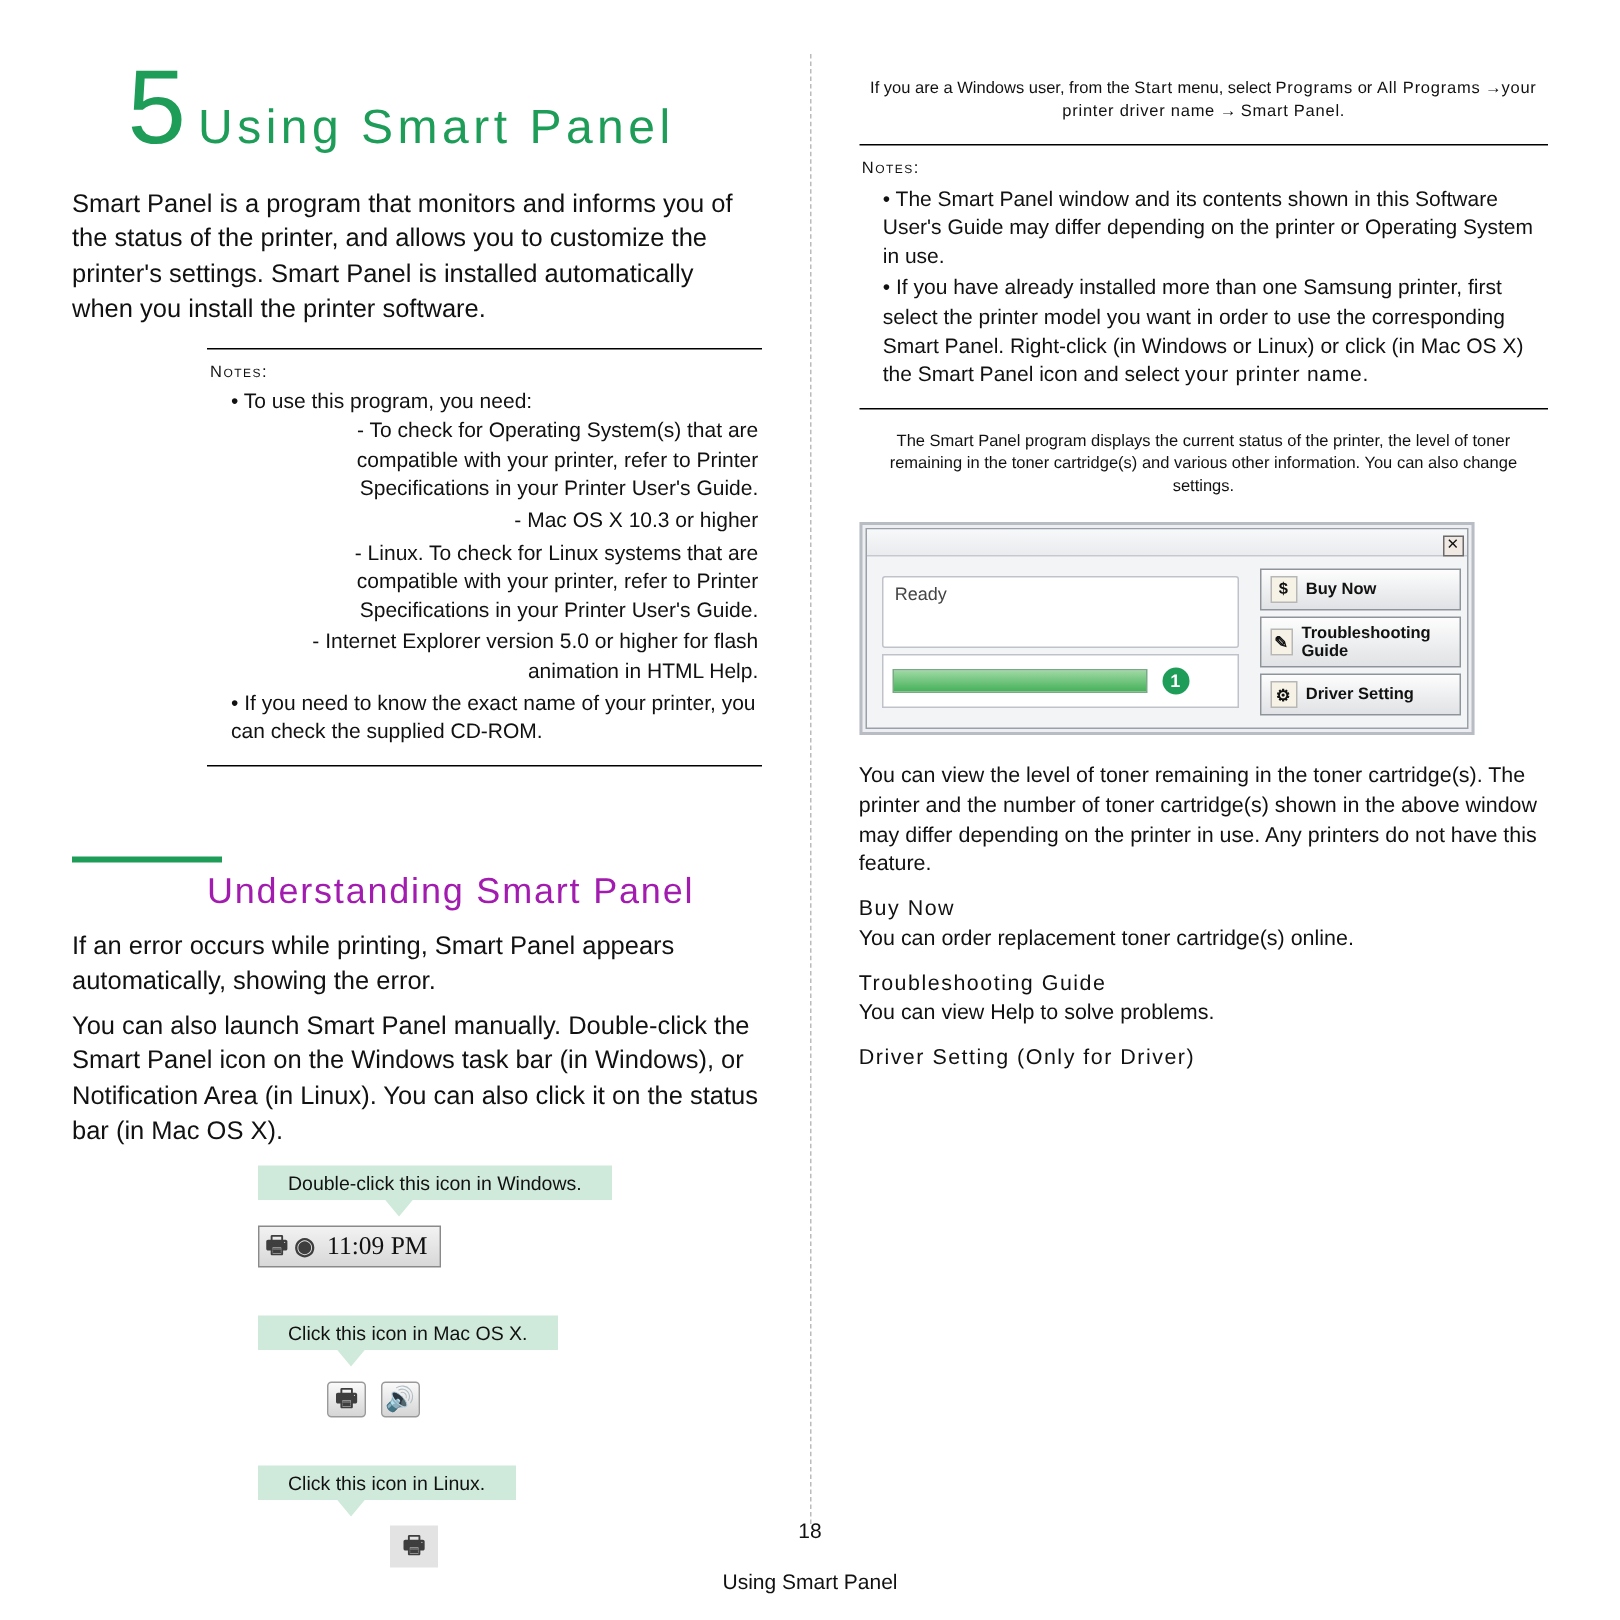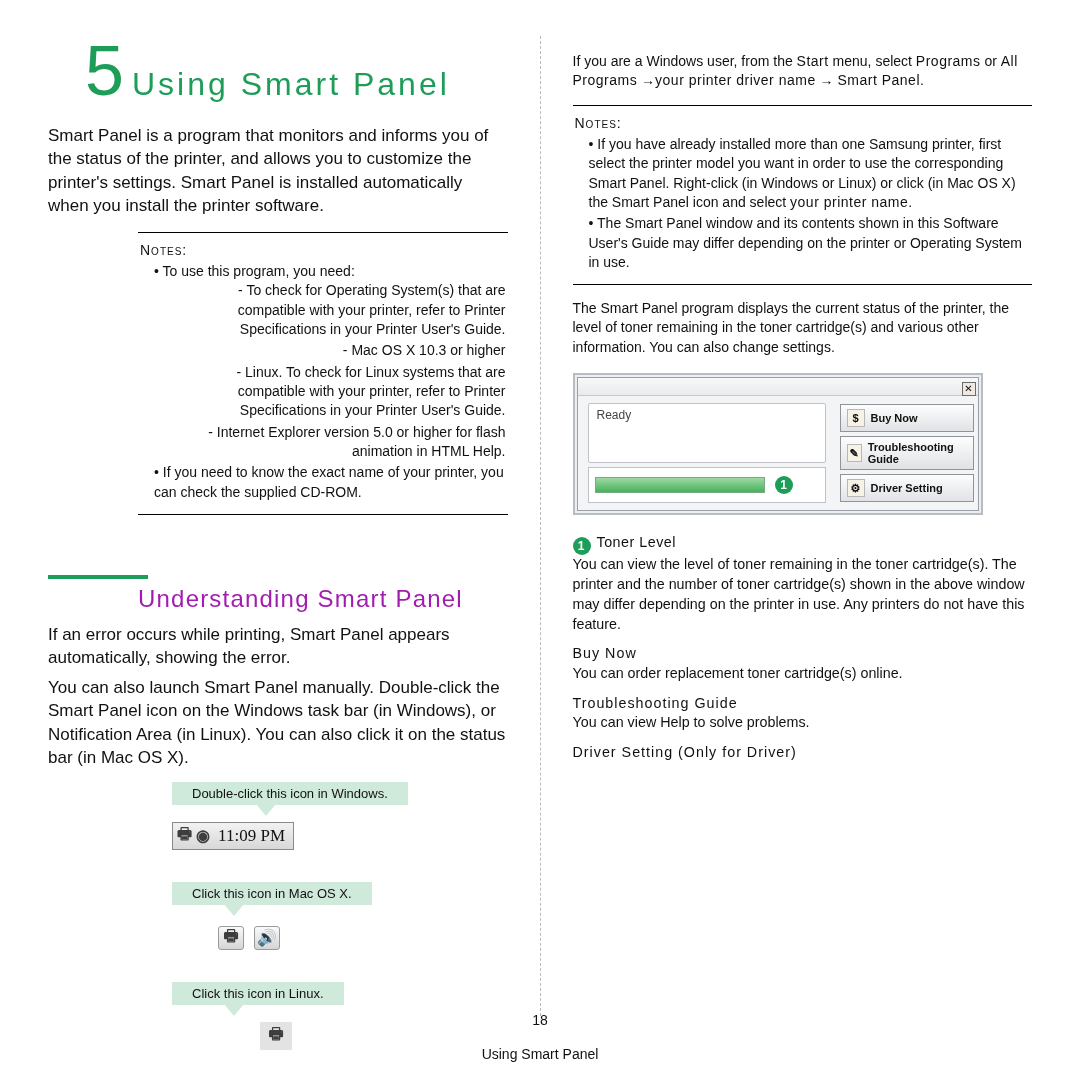--- a/index.html
+++ b/index.html
@@ -9,27 +9,27 @@
   .col { width: 482px; }
   .col-left { padding-right: 4px; }
   .col-right { padding-left: 4px; padding-top: 16px; }
   .divider-col { width: 0; border-left: 1px dashed #bbb; }
 
   .chapter-row { display: flex; align-items: baseline; margin-bottom: 18px; margin-left: -4px; }
   .chapter-number { font-size: 70px; font-weight: 400; color: #1e9d59; line-height: 1; width: 80px; text-align: right; }
   .chapter-title { font-size: 32px; font-weight: 400; color: #1e9d59; letter-spacing: 3px; margin-left: 8px; }
 
   .body-text { font-size: 17px; line-height: 1.38; margin-right: 2px; margin-top: 4px; }
-  .body-text-r { font-size: 14px; line-height: 1.38; margin-top: 0; }
+  .body-text-r { font-size: 11px; line-height: 1.38; margin-top: 0; text-align: center; }
   .para { margin-bottom: 6px; }
   .ls { letter-spacing: 0.5px; }
 
   .notes-block { margin-left: 90px; margin-top: 14px; margin-bottom: 14px; border-top: 1px solid #000; border-bottom: 1px solid #000; padding: 8px 2px 10px 2px; font-size: 14px; line-height: 1.38; }
   .notes-block-r { margin-top: 14px; margin-bottom: 14px; border-top: 1px solid #000; border-bottom: 1px solid #000; padding: 8px 2px 10px 2px; font-size: 14px; line-height: 1.38; }
-  .notes-label { font-variant: small-caps; letter-spacing: 1px; font-size: 14px; margin-bottom: 2px; }
+  .notes-label { font-variant: small-caps; letter-spacing: 1px; font-size: 11px; margin-bottom: 2px; }
   ul.bullets { list-style: none; padding-left: 14px; }
   ul.bullets > li::before { content: "• "; }
   ul.bullets > li { margin-bottom: 2px; }
   ul.dashes { list-style: none; padding-left: 14px; }
   ul.dashes > li::before { content: "- "; }
   ul.dashes > li { margin-bottom: 2px; text-align: right; }
 
   .sub-rule { height: 4px; background: #1e9d59; width: 100px; margin-top: 60px; }
   .sub-title { font-size: 24px; font-weight: 400; color: #a21caf; letter-spacing: 1.2px; margin-left: 90px; margin-top: 6px; margin-bottom: 10px; }
 
@@ -47,21 +47,21 @@
   .speaker { font-size: 16px; }
 
   
   .panel-outer { margin-top: 16px; border: 2px solid #b8bdc4; padding: 2px; background: #eceef1; width: 410px; }
   .panel-inner { border: 1px solid #9aa0a8; background: #f3f4f6; }
   .panel-titlebar { background: linear-gradient(#f7f8fa,#e9ebee); border-bottom: 1px solid #c5c9cf; height: 18px; text-align: right; padding-right: 2px; }
   .close-sq { display: inline-block; width: 14px; height: 14px; border: 1px solid #6b6b6b; background: #f0e8e2; font-size: 10px; text-align: center; line-height: 12px; }
   .panel-row { display: flex; align-items: center; }
   .panel-left { flex: 1; padding: 6px 10px; font-size: 13px; }
   .panel-right { width: 142px; padding: 4px; }
-  .panel-status { border: 1px solid #bfc3c9; background: #fff; padding: 4px 8px; border-radius: 2px; height: 60px; font-size: 12px; color: #444; }
+  .panel-status { border: 1px solid #bfc3c9; background: #fff; padding: 4px 8px; border-radius: 2px; height: 48px; font-size: 12px; color: #444; }
   .panel-btn { display: flex; align-items: center; gap: 6px; border: 1px solid #8f949b; background: linear-gradient(#fdfdfd,#e0e2e5); padding: 4px 6px; margin: 4px 0; font-size: 11px; font-weight: bold; justify-content: flex-start; }
   .panel-btn .bic { width: 18px; height: 18px; border: 1px solid #b7b7b7; background: #f7f2e6; display: inline-flex; align-items: center; justify-content: center; font-size: 11px; }
   .toner-bar-area { border: 1px solid #bfc3c9; background: #fff; height: 36px; margin-top: 4px; display: flex; align-items: center; padding-left: 6px; }
   .toner-bar { width: 170px; height: 16px; border: 1px solid #7aa985; background: linear-gradient(#9ed9a4,#46b15a); }
   .circle-num { display: inline-flex; width: 18px; height: 18px; border-radius: 50%; background: #1e9d59; color: #fff; font-size: 12px; font-weight: bold; align-items: center; justify-content: center; margin-left: 10px; }
   .circle-num-inline { display: inline-flex; width: 18px; height: 18px; border-radius: 50%; background: #1e9d59; color: #fff; font-size: 12px; font-weight: bold; align-items: center; justify-content: center; vertical-align: -3px; margin-right: 6px; }
 
   .def-block { margin-top: 18px; font-size: 14.3px; line-height: 1.38; }
   .def-title { letter-spacing: 1px; margin-bottom: 0px; margin-top: 10px; }
 
@@ -147,22 +147,22 @@
     <div class="divider-col"></div>
 
     <div class="col col-right">
       <div class="body-text-r para">
         <span>If you are a Windows user, from the </span><span class="ls">Start</span><span> menu, select </span><span class="ls">Programs</span><span> or </span><span class="ls">All Programs</span><span>  →</span><span class="ls">your printer driver name</span><span> → </span><span class="ls">Smart Panel</span><span>.</span>
       </div>
 
       <div class="notes-block-r">
         <div class="notes-label">Notes:</div>
         <ul class="bullets">
+          <li>The Smart Panel window and its contents shown in this Software User's Guide may differ depending on the printer or Operating System in use.</li>
           <li><span>If you have already installed more than one Samsung printer, first select the printer model you want in order to use the corresponding Smart Panel. Right-click (in Windows or Linux) or click (in Mac OS X) the Smart Panel icon and select </span><span class="ls">your printer name</span><span>.</span></li>
-          <li>The Smart Panel window and its contents shown in this Software User's Guide may differ depending on the printer or Operating System in use.</li>
         </ul>
       </div>
 
       <div class="body-text-r para">The Smart Panel program displays the current status of the printer, the level of toner remaining in the toner cartridge(s) and various other information. You can also change settings.</div>
 
       <div class="panel-outer">
         <div class="panel-inner">
           <div class="panel-titlebar"><span class="close-sq">✕</span></div>
           <div class="panel-row">
             <div class="panel-left">
@@ -184,21 +184,20 @@
               <div class="panel-btn">
                   <span class="bic">⚙</span>
                   <span>Driver Setting</span>
                 </div>
             </div>
           </div>
         </div>
       </div>
 
       <div class="def-block">
-        <div class="def-title"><span class="circle-num-inline">1</span><span class="ls">Toner Level</span></div>
         <div>You can view the level of toner remaining in the toner cartridge(s). The printer and the number of toner cartridge(s) shown in the above window may differ depending on the printer in use. Any printers do not have this feature.</div>
 
         <div class="def-title ls">Buy Now</div>
         <div>You can order replacement toner cartridge(s) online.</div>
 
         <div class="def-title ls">Troubleshooting Guide</div>
         <div>You can view Help to solve problems.</div>
 
         <div class="def-title ls">Driver Setting (Only for Driver)</div>
       </div>

